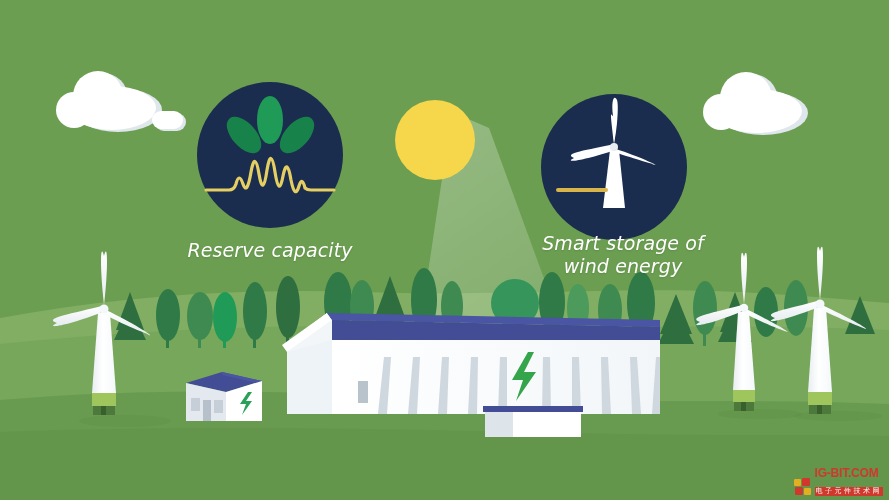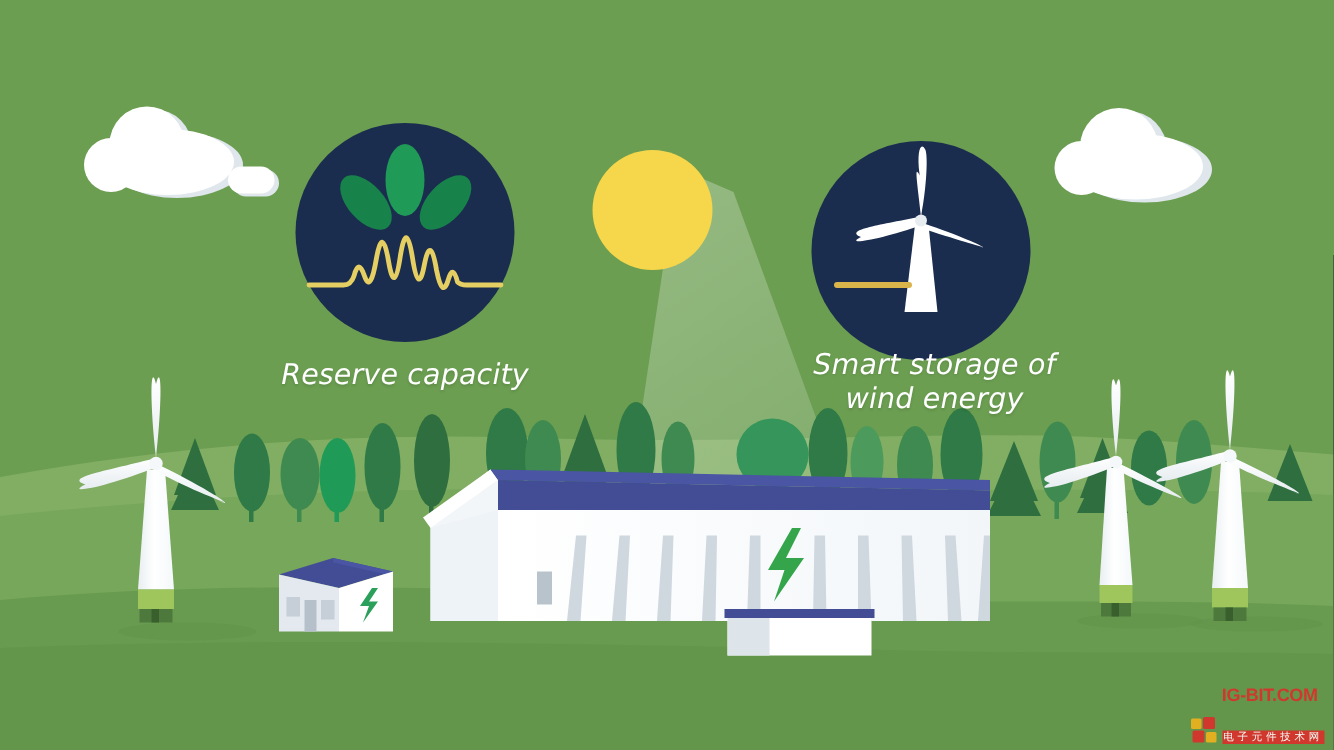--- a/index.html
+++ b/index.html
@@ -56,21 +56,21 @@
   #watermark .wm-logo i:nth-child(4){left:10px;top:10px;width:7px;height:7px;background:#e8b11e;}
   #watermark .wm-text{display:flex;flex-direction:column;line-height:1;}
   #watermark .wm-main{
     color:#d6342c;
     font-size:12px;
     font-weight:bold;
     font-family:"Liberation Sans", sans-serif;
     letter-spacing:-0.2px;
   }
   #watermark .wm-sub{
-    margin-top:18px;
+    margin-top:8px;
     background:#d6342c;
     color:#ffffff;
     font-size:7px;
     font-family:"DejaVu Sans", sans-serif;
     letter-spacing:2.5px;
     text-align:center;
     padding:1px 1px;
   }
 </style>
 </head>

